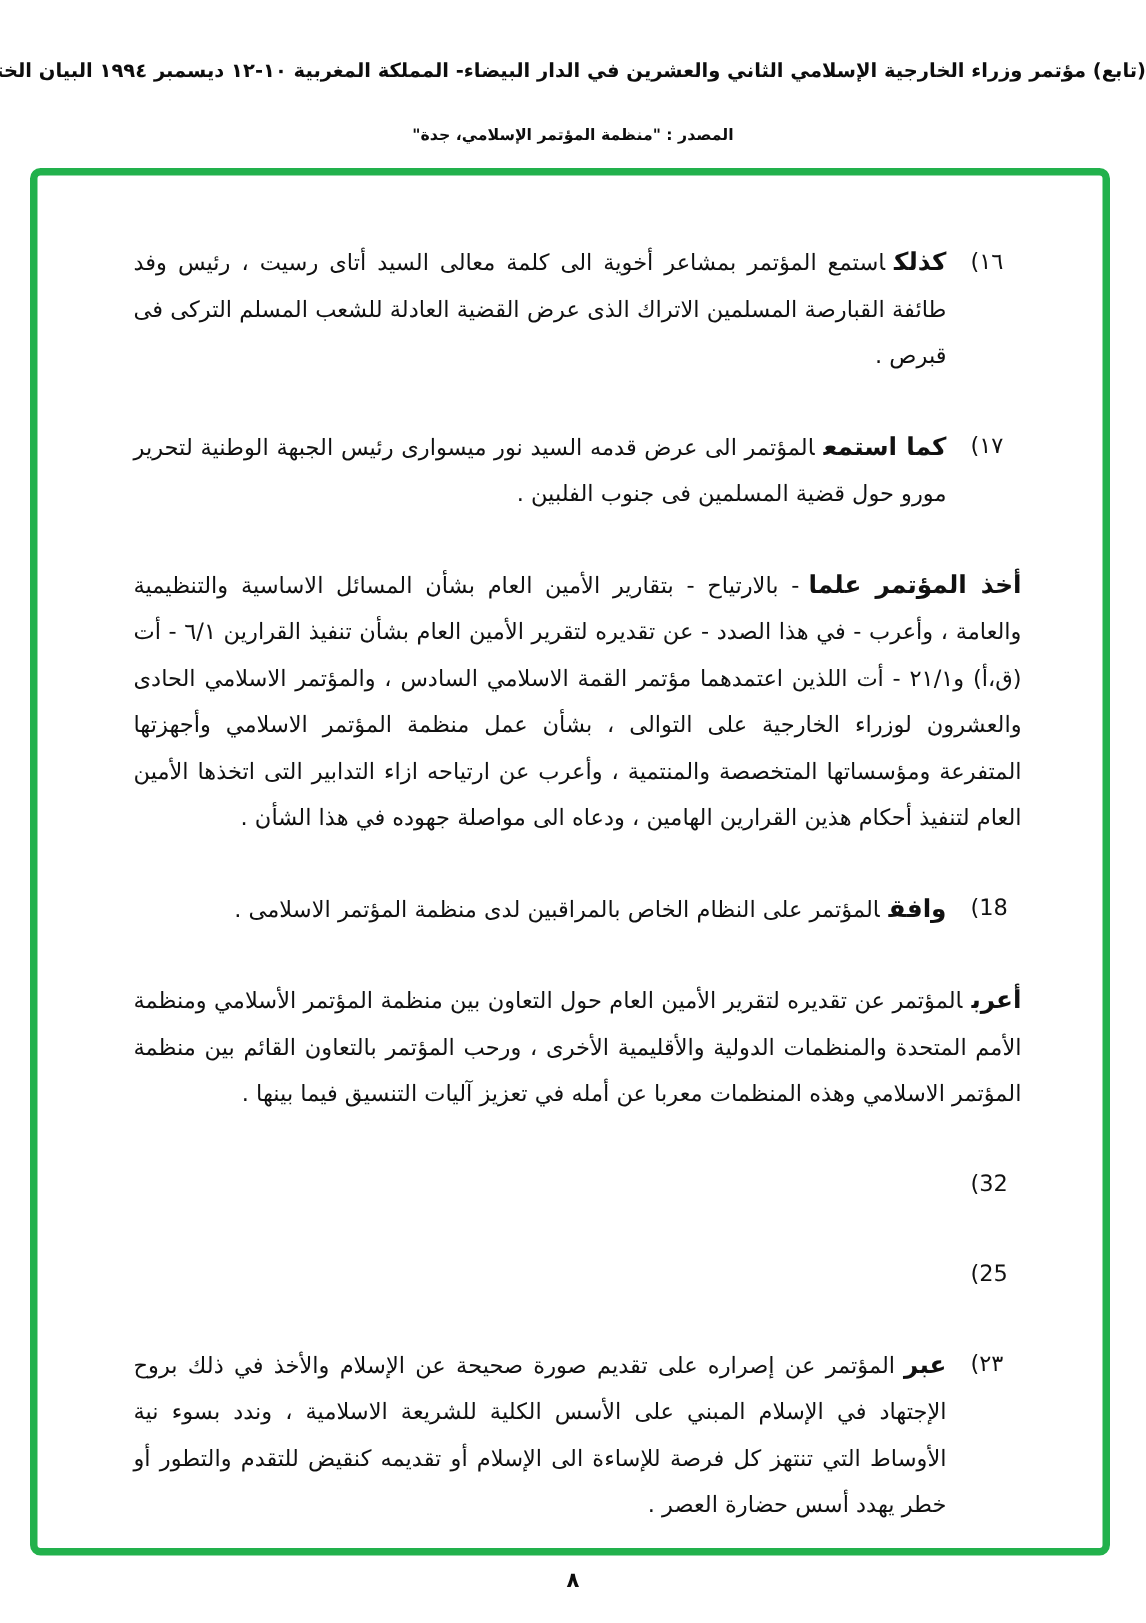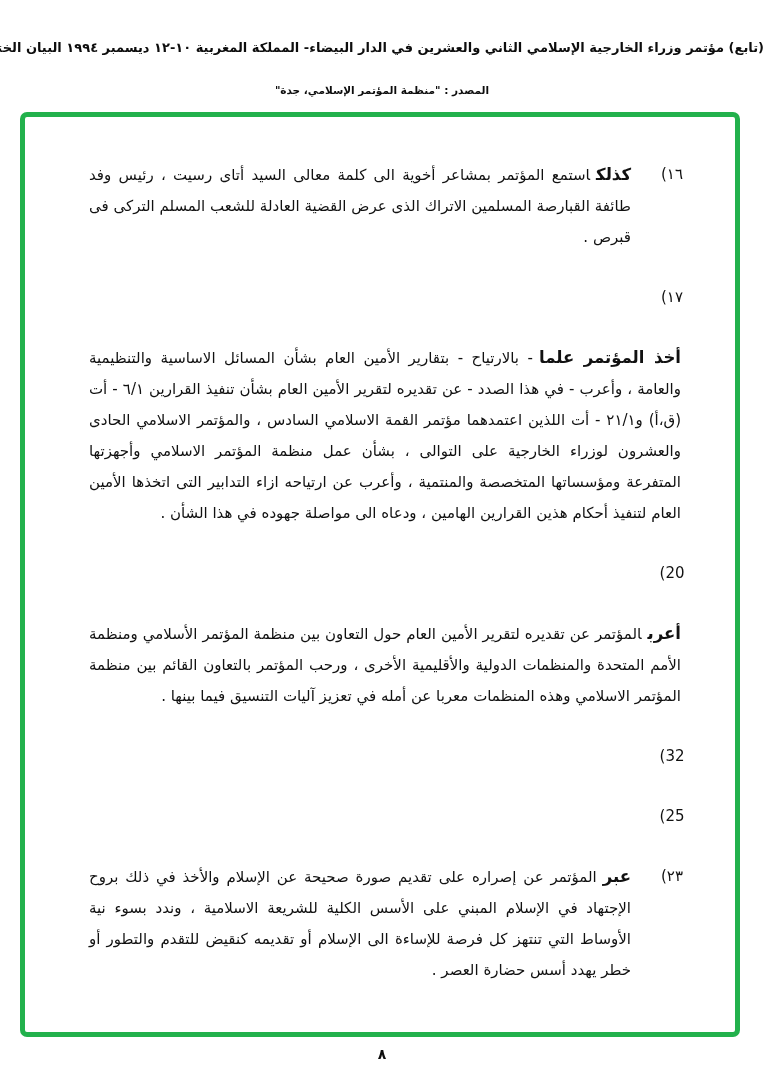--- a/index.html
+++ b/index.html
@@ -16,21 +16,21 @@
     position:absolute;top:84px;left:0;right:0;text-align:center;
     direction:rtl;font-weight:bold;font-size:10.5px;color:#0d0d0d;
   }
   .doc-box{
     position:absolute;top:112px;left:20px;width:720px;height:925px;
     box-sizing:border-box;border:5px solid #22b14c;border-radius:7px;
     padding:42px 38px 10px 48px;direction:rtl;overflow:hidden;background:#fff;
   }
   .clause{display:flex;flex-direction:row;margin-bottom:29px;}
   .clause-num{
-    flex:none;width:50px;text-align:center;font-size:15px;line-height:31px;
+    flex:none;width:50px;text-align:left;font-size:15px;line-height:31px;
     color:#111;
   }
   .clause-text{
     flex:1;margin-right:16px;font-size:15px;line-height:31px;
     text-align:justify;color:#111;margin-left:16px;
   }
   .clause-lead{font-weight:bold;font-size:16.5px;margin-inline-end:6px;}
   .page-num{
     position:absolute;top:1046px;left:0;right:0;text-align:center;
     font-size:14px;font-weight:bold;color:#0d0d0d;direction:rtl;
@@ -44,28 +44,30 @@
 
 <div class="doc-box">
 
   <div class="clause">
     <div class="clause-num">١٦)</div>
     <div class="clause-text"><span class="clause-lead">كذلك</span><span>استمع المؤتمر بمشاعر أخوية الى كلمة معالى السيد أتاى رسيت ، رئيس وفد طائفة القبارصة المسلمين الاتراك الذى عرض القضية العادلة للشعب المسلم التركى فى قبرص .</span></div>
   </div>
 
   <div class="clause">
     <div class="clause-num">١٧)</div>
+    <div class="clause-text"><span class="clause-lead">كما استمع</span><span>المؤتمر الى عرض قدمه السيد نور ميسوارى رئيس الجبهة الوطنية لتحرير مورو حول قضية المسلمين فى جنوب الفلبين .</span></div>
   </div>
 
   <div class="clause">
     <div class="clause-text"><span class="clause-lead">أخذ المؤتمر علما</span><span>- بالارتياح - بتقارير الأمين العام بشأن المسائل الاساسية والتنظيمية والعامة ، وأعرب - في هذا الصدد - عن تقديره لتقرير الأمين العام بشأن تنفيذ القرارين ٦/١ - أت (ق،أ) و٢١/١ - أت اللذين اعتمدهما مؤتمر القمة الاسلامي السادس ، والمؤتمر الاسلامي الحادى والعشرون لوزراء الخارجية على التوالى ، بشأن عمل منظمة المؤتمر الاسلامي وأجهزتها المتفرعة ومؤسساتها المتخصصة والمنتمية ، وأعرب عن ارتياحه ازاء التدابير التى اتخذها الأمين العام لتنفيذ أحكام هذين القرارين الهامين ، ودعاه الى مواصلة جهوده في هذا الشأن .</span></div>
   </div>
 
   <div class="clause">
-    <div class="clause-num">20)</div>
+    <div class="clause-num">18)</div>
+    <div class="clause-text"><span class="clause-lead">وافق</span><span>المؤتمر على النظام الخاص بالمراقبين لدى منظمة المؤتمر الاسلامى .</span></div>
   </div>
 
   <div class="clause">
     <div class="clause-text"><span class="clause-lead">أعرب</span><span>المؤتمر عن تقديره لتقرير الأمين العام حول التعاون بين منظمة المؤتمر الأسلامي ومنظمة الأمم المتحدة والمنظمات الدولية والأقليمية الأخرى ، ورحب المؤتمر بالتعاون القائم بين منظمة المؤتمر الاسلامي وهذه المنظمات معربا عن أمله في تعزيز آليات التنسيق فيما بينها .</span></div>
   </div>
 
   <div class="clause">
     <div class="clause-num">32)</div>
   </div>
 

